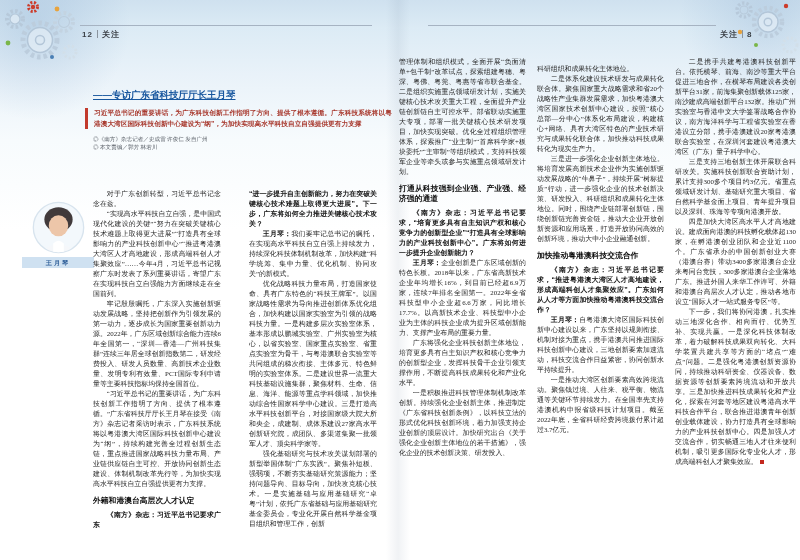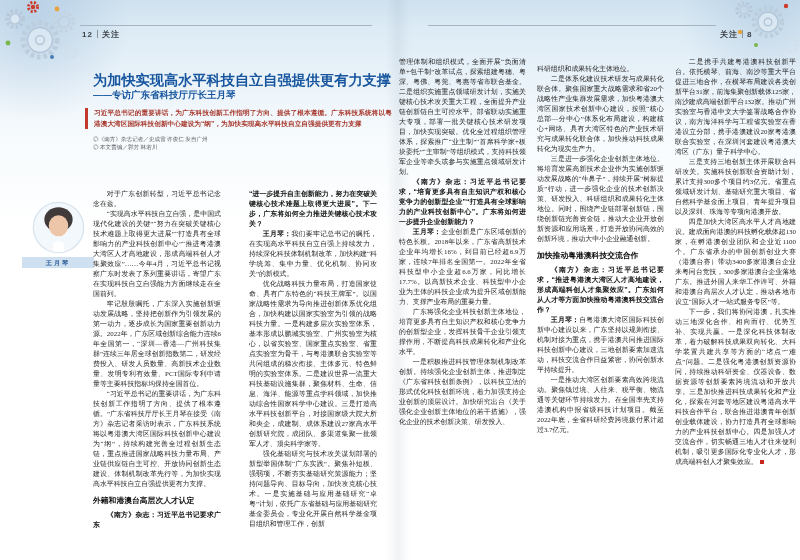--- a/index.html
+++ b/index.html
@@ -18,21 +18,21 @@
   .hl-left{left:80px;width:292px;}
   .hl-right{left:428px;width:288px;}
   .pagehdr{position:absolute;top:30px;font:700 8px/10px "Liberation Sans",sans-serif;color:#3a3f45;letter-spacing:1px;}
   .ph-left{left:82px;}
   .ph-right{left:720px;}
   .hdiv{display:inline-block;width:1px;height:8px;background:#8a949e;margin:0 4px;vertical-align:-1px;}
   
   .title{position:absolute;left:93px;top:62px;width:306px;white-space:nowrap;
     font:700 14.2px/1.25 "Liberation Sans",sans-serif;color:#17569e;}
   .subtitle{position:absolute;left:93px;top:89px;
-    font:700 9.5px/1.2 "Liberation Sans",sans-serif;color:#17569e;}
+    font:700 9.5px/1.2 "Liberation Sans",sans-serif;color:#17569e;text-decoration:underline;}
   .lead{position:absolute;left:85px;top:108px;width:298px;
     border-left:3px solid #c23a2d;padding-left:6px;
     font:700 6.7px/10.6px "Liberation Sans",sans-serif;color:#a8392e;text-align:justify;}
   .byline{position:absolute;left:93px;top:136px;font:5.6px/7.6px "Liberation Serif",serif;color:#5a6068;}
   
   .photo{position:absolute;left:32px;top:201px;width:53px;height:53px;}
   .photo-band{position:absolute;left:22px;top:257px;width:72px;height:11px;background:#cfe1f1;
     color:#2a5b96;font:700 6.2px/11px "Liberation Sans",sans-serif;text-align:center;letter-spacing:2px;}
   
   .col{position:absolute;overflow:hidden;font-size:6.9px;line-height:10px;color:#262626;text-align:justify;}
@@ -88,21 +88,20 @@
   <div class="hline hl-right"></div>
   <div class="pagehdr ph-left">
     <span>12</span><span class="hdiv"></span><span>关注</span>
   </div>
   <div class="pagehdr ph-right">
     <span>关注</span><span class="hdiv"></span><span>8</span>
   </div>
 
   <div class="gutter"></div>
 
-  <h1 class="title">为加快实现高水平科技自立自强提供更有力支撑</h1>
   <div class="subtitle">——专访广东省科技厅厅长王月琴</div>
   <div class="lead">习近平总书记的重要讲话，为广东科技创新工作指明了方向、提供了根本遵循。广东科技系统将以粤港澳大湾区国际科技创新中心建设为“纲”，为加快实现高水平科技自立自强提供更有力支撑</div>
   <div class="byline">
     <div>◎《南方》杂志记者／史成雷 许俊仁 发自广州</div>
     <div>◎ 本文责编／郭芳 林若川</div>
   </div>
 
   <svg class="photo" width="53" height="53" viewBox="0 0 60 60">
     <defs>
         <clipPath id="pc">
@@ -129,20 +128,21 @@
       <p class="para q">《南方》杂志：习近平总书记要求广东</p>
     </div>
   <div class="col c2">
       <p class="para qc">“进一步提升自主创新能力，努力在突破关键核心技术难题上取得更大进展”。下一步，广东将如何全力推进关键核心技术攻关？</p>
       <p class="para a"><span class="speaker">王月琴：</span>我们要牢记总书记的嘱托，在实现高水平科技自立自强上持续发力，持续深化科技体制机制改革，加快构建“科学统筹、集中力量、优化机制、协同攻关”的新模式。</p>
       <p class="para p">优化战略科技力量布局，打造国家使命、具有广东特色的“科技王牌军”。以国家战略性需求为导向推进创新体系优化组合，加快构建以国家实验室为引领的战略科技力量。一是构建多层次实验室体系，基本形成以鹏城实验室、广州实验室为核心，以省实验室、国家重点实验室、省重点实验室为骨干，与粤港澳联合实验室等共同组成的梯次衔接、主体多元、特色鲜明的实验室体系。二是建设世界一流重大科技基础设施集群，聚焦材料、生命、信息、海洋、能源等重点学科领域，加快推动综合性国家科学中心建设。三是打造高水平科技创新平台，对接国家级大院大所和央企，成建制、成体系建设27家高水平创新研究院，成团队、多渠道集聚一批领军人才、顶尖科学家等。</p>
       <p class="para p">强化基础研究与技术攻关谋划部署的新型举国体制“广东实践”。聚焦补短板、强弱项，不断夯实基础研究策源能力；坚持问题导向、目标导向，加快攻克核心技术。一是实施基础与应用基础研究“卓粤”计划，依托广东省基础与应用基础研究基金委员会，专业化开展自然科学基金项目组织和管理工作，创新</p>
     </div>
   <div class="col c3">
       <p class="para pc">管理体制和组织模式，全面开展“负面清单+包干制”改革试点，探索组建粤穗、粤深、粤佛、粤莞、粤惠等省市联合基金。二是组织实施重点领域研发计划，实施关键核心技术攻关重大工程，全面提升产业链创新链自主可控水平。部省联动实施重大专项，部署一批关键核心技术研发项目，加快实现突破。优化全过程组织管理体系，探索推广“业主制”“首席科学家+板块委托”“主审制”等组织模式，支持科技领军企业等牵头或参与实施重点领域研发计划。</p>
+      <div class="subhead">打通从科技强到企业强、产业强、经济强的通道</div>
       <p class="para q">《南方》杂志：习近平总书记要求，“培育更多具有自主知识产权和核心竞争力的创新型企业”“打造具有全球影响力的产业科技创新中心”。广东将如何进一步提升企业创新能力？</p>
       <p class="para a"><span class="speaker">王月琴：</span>企业创新是广东区域创新的特色长板。2018年以来，广东省高新技术企业年均增长16%，到目前已经超6.9万家，连续7年排名全国第一。2022年全省科技型中小企业超6.6万家，同比增长17.7%。以高新技术企业、科技型中小企业为主体的科技企业成为提升区域创新能力、支撑产业布局的重要力量。</p>
       <p class="para p">广东将强化企业科技创新主体地位，培育更多具有自主知识产权和核心竞争力的创新型企业，发挥科技骨干企业引领支撑作用，不断提高科技成果转化和产业化水平。</p>
       <p class="para p">一是积极推进科技管理体制机制改革创新。持续强化企业创新主体，推进制定《广东省科技创新条例》，以科技立法的形式优化科技创新环境，着力加强支持企业创新的顶层设计。加快研究出台《关于强化企业创新主体地位的若干措施》，强化企业的技术创新决策、研发投入、</p>
     </div>
   <div class="col c4">
       <p class="para pc">科研组织和成果转化主体地位。</p>
       <p class="para p">二是体系化建设技术研发与成果转化联合体。聚焦国家重大战略需求和省20个战略性产业集群发展需求，加快粤港澳大湾区国家技术创新中心建设，按照“核心总部—分中心”体系化布局建设，构建核心+网络、具有大湾区特色的产业技术研究与成果转化联合体，加快推动科技成果转化为现实生产力。</p>
       <p class="para p">三是进一步强化企业创新主体地位。将培育发展高新技术企业作为实施创新驱动发展战略的“牛鼻子”，持续开展“树标提质”行动，进一步强化企业的技术创新决策、研发投入、科研组织和成果转化主体地位。同时，围绕产业链部署创新链，围绕创新链完善资金链，推动大企业开放创新资源和应用场景，打造开放协同高效的创新环境，推动大中小企业融通创新。</p>
       <div class="subhead">加快推动粤港澳科技交流合作</div>

